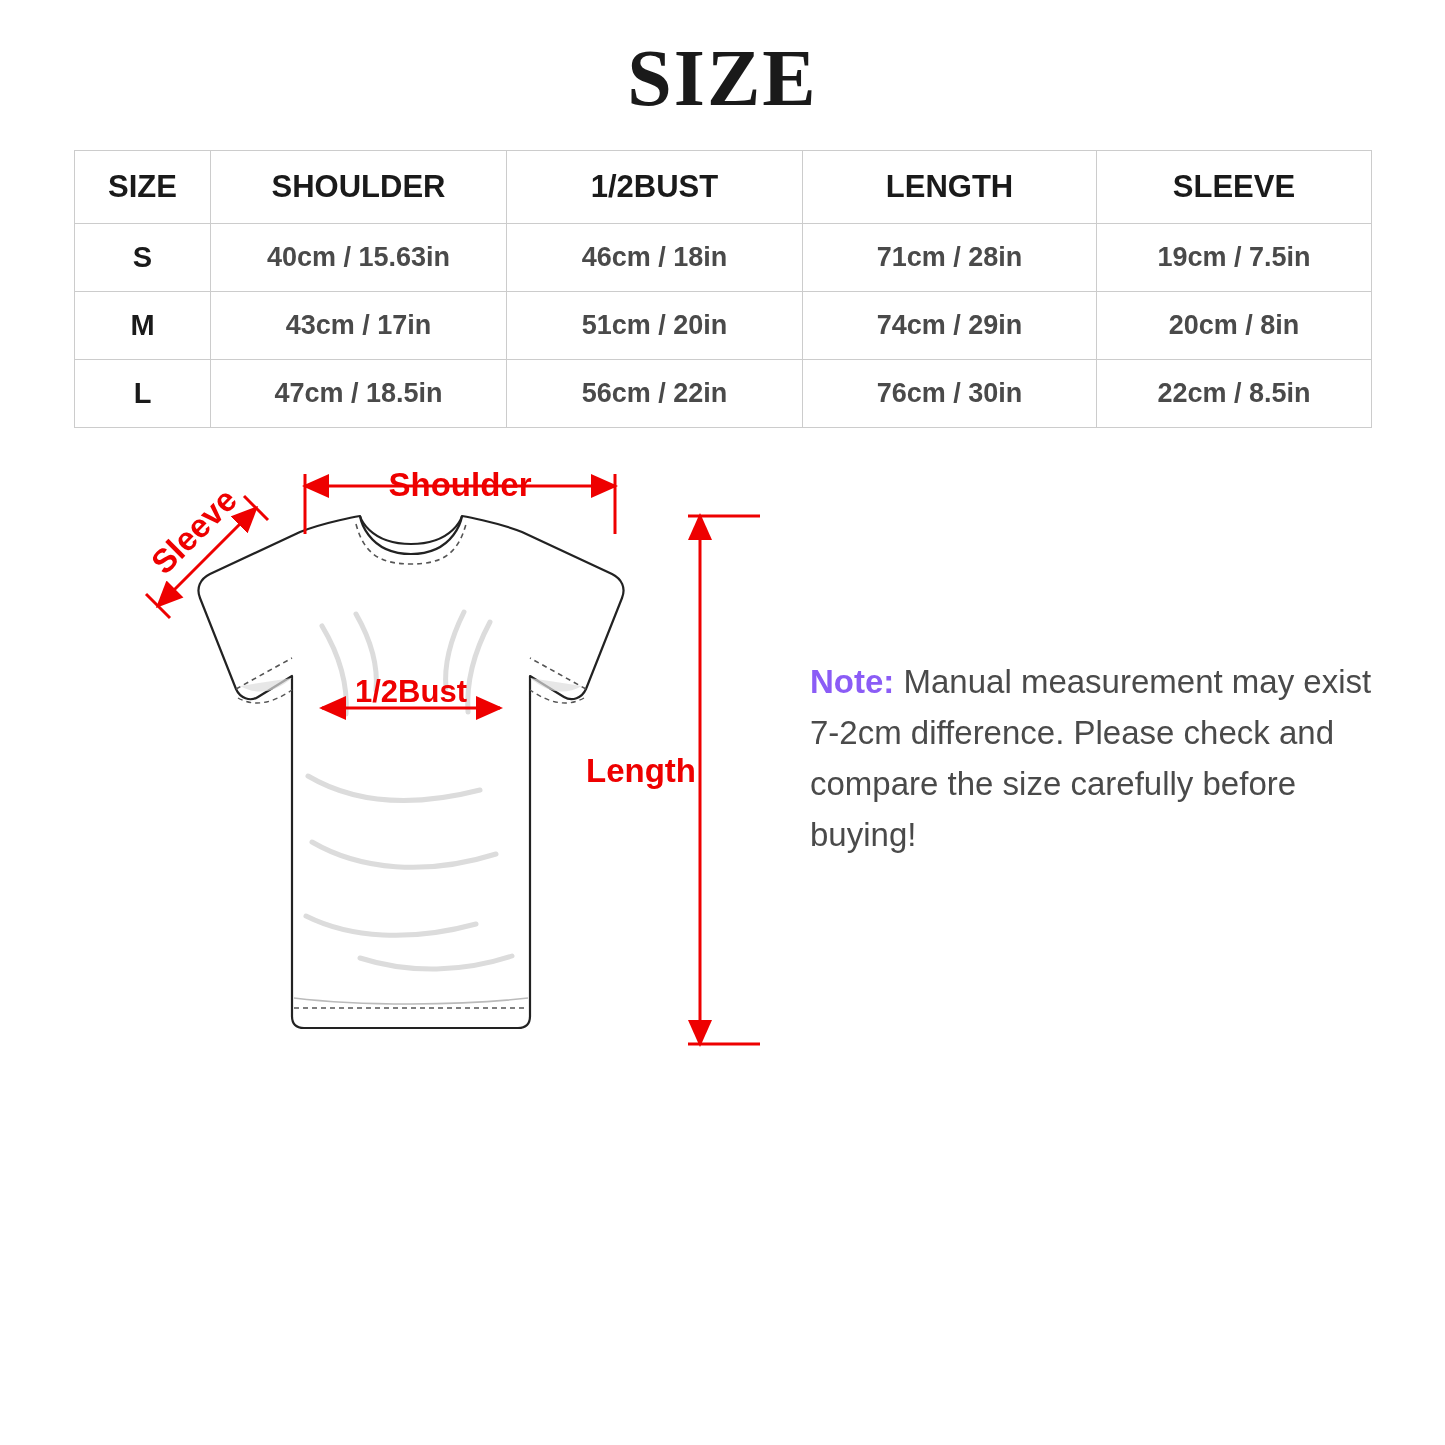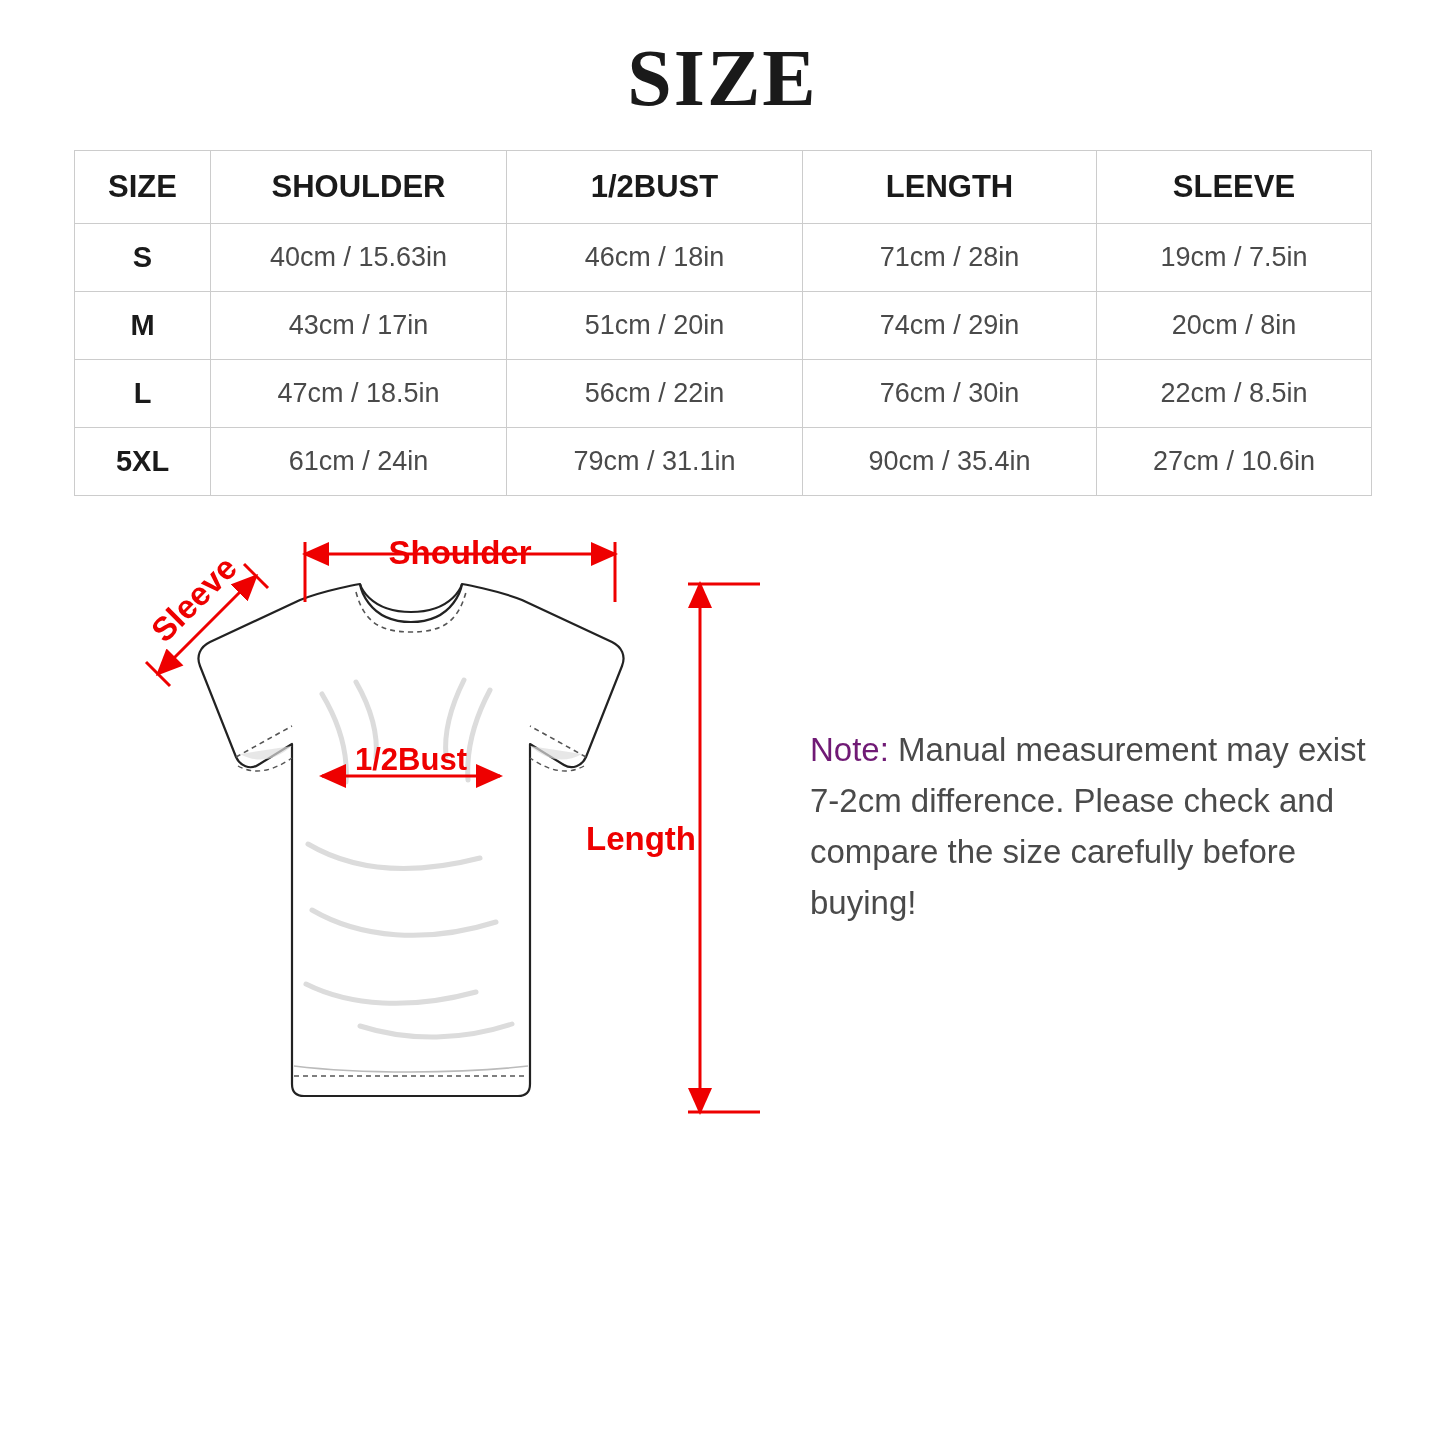--- a/index.html
+++ b/index.html
@@ -46,21 +46,21 @@
   table.size-table th {
     height: 70px;
     font-size: 31px;
     font-weight: bold;
     color: #1a1a1a;
   }
   table.size-table td {
     height: 65px;
     font-size: 27px;
     color: #4a4a4a;
-    font-weight: normal;
+    font-weight: bold;
   }
   table.size-table td.size-cell {
     font-weight: bold;
     font-size: 29px;
     color: #1a1a1a;
   }
   col.c-size     { width: 136px; }
   col.c-shoulder { width: 296px; }
   col.c-bust     { width: 296px; }
   col.c-length   { width: 294px; }
@@ -87,22 +87,22 @@
   .note {
     position: absolute;
     left: 810px;
     top: 210px;
     width: 570px;
     font-size: 33px;
     line-height: 1.55;
     color: #4a4a4a;
   }
   .note b {
-    color: #701a75;
-    font-weight: normal;
+    color: #8b5cf6;
+    font-weight: bold;
   }
 </style>
 </head>
 <body>
 
 <div class="title">SIZE</div>
 
 <div class="table-wrap">
   <table class="size-table">
     <colgroup>
@@ -135,27 +135,20 @@
         <td>51cm / 20in</td>
         <td>74cm / 29in</td>
         <td>20cm / 8in</td>
       </tr>
       <tr>
         <td class="size-cell">L</td>
         <td>47cm / 18.5in</td>
         <td>56cm / 22in</td>
         <td>76cm / 30in</td>
         <td>22cm / 8.5in</td>
-      </tr>
-      <tr>
-        <td class="size-cell">5XL</td>
-        <td>61cm / 24in</td>
-        <td>79cm / 31.1in</td>
-        <td>90cm / 35.4in</td>
-        <td>27cm / 10.6in</td>
       </tr>
     </tbody>
   </table>
 </div>
 
 <div class="lower">
 
   <div class="shirt-area">
     <svg width="730" height="640" viewBox="0 0 730 640" xmlns="http://www.w3.org/2000/svg">
       <defs>

